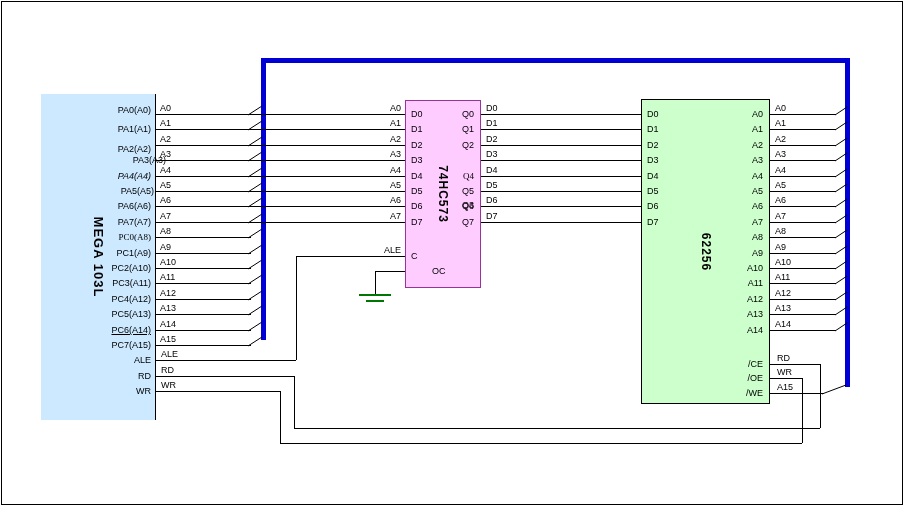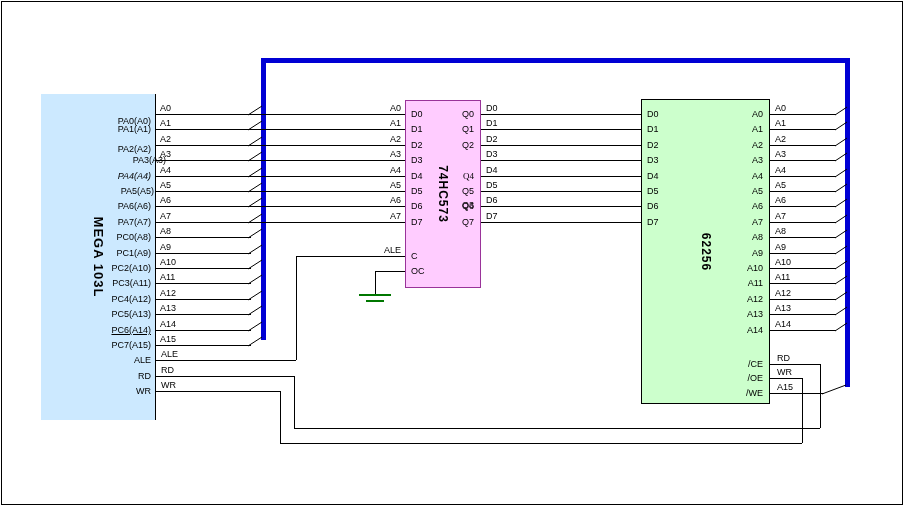--- a/index.html
+++ b/index.html
@@ -134,29 +134,29 @@
     <span class="net-label" style="left: 160px; top: 195px;">A6</span>
     <span class="net-label" style="left: 160px; top: 211px;">A7</span>
     <span class="net-label" style="left: 160px; top: 226px;">A8</span>
     <span class="net-label" style="left: 160px; top: 242px;">A9</span>
     <span class="net-label" style="left: 160px; top: 257px;">A10</span>
     <span class="net-label" style="left: 160px; top: 272px;">A11</span>
     <span class="net-label" style="left: 160px; top: 288px;">A12</span>
     <span class="net-label" style="left: 160px; top: 303px;">A13</span>
     <span class="net-label" style="left: 160px; top: 319px;">A14</span>
     <span class="net-label" style="left: 160px; top: 334px;">A15</span>
-    <span class="pin-label ra" style="left: 91px; top: 116px; width: 60px;">PA0(A0)</span>
+    <span class="pin-label ra" style="left: 91px; top: 105px; width: 60px;">PA0(A0)</span>
     <span class="pin-label ra" style="left: 91px; top: 124px; width: 60px;">PA1(A1)</span>
     <span class="pin-label ra" style="left: 91px; top: 144px; width: 60px;">PA2(A2)</span>
     <span class="pin-label ra" style="left: 106px; top: 155px; width: 60px;">PA3(A3)</span>
     <span class="pin-label ra" style="left: 91px; top: 171px; width: 60px; font-style: italic;">PA4(A4)</span>
     <span class="pin-label ra" style="left: 94px; top: 186px; width: 60px;">PA5(A5)</span>
     <span class="pin-label ra" style="left: 91px; top: 201px; width: 60px;">PA6(A6)</span>
     <span class="pin-label ra" style="left: 91px; top: 217px; width: 60px;">PA7(A7)</span>
-    <span class="pin-label ra" style="left: 91px; top: 232px; width: 60px;">PC0(A8)</span>
+    <span class="pin-label ra" style="left: 91px; top: 232px; width: 60px; font-family: Liberation Serif, serif;">PC0(A8)</span>
     <span class="pin-label ra" style="left: 91px; top: 248px; width: 60px;">PC1(A9)</span>
     <span class="pin-label ra" style="left: 91px; top: 263px; width: 60px;">PC2(A10)</span>
     <span class="pin-label ra" style="left: 91px; top: 278px; width: 60px;">PC3(A11)</span>
     <span class="pin-label ra" style="left: 91px; top: 294px; width: 60px;">PC4(A12)</span>
     <span class="pin-label ra" style="left: 91px; top: 309px; width: 60px;">PC5(A13)</span>
     <span class="pin-label ra" style="left: 91px; top: 325px; width: 60px; text-decoration: underline;">PC6(A14)</span>
     <span class="pin-label ra" style="left: 91px; top: 340px; width: 60px;">PC7(A15)</span>
     <span class="pin-label ra" style="left: 91px; top: 355px; width: 60px;">ALE</span>
     <span class="pin-label ra" style="left: 91px; top: 371px; width: 60px;">RD</span>
     <span class="pin-label ra" style="left: 91px; top: 386px; width: 60px;">WR</span>
@@ -173,21 +173,21 @@
     <span class="pin-label" style="left: 411px; top: 217px;">D7</span>
     <span class="pin-label ra" style="left: 434px; top: 109px; width: 40px;">Q0</span>
     <span class="pin-label ra" style="left: 434px; top: 124px; width: 40px;">Q1</span>
     <span class="pin-label ra" style="left: 434px; top: 140px; width: 40px;">Q2</span>
     <span class="pin-label ra" style="left: 434px; top: 164px; width: 40px; margin-top: 36px;">Q3</span>
     <span class="pin-label ra" style="left: 434px; top: 171px; width: 40px; font-family: Liberation Serif, serif;">Q4</span>
     <span class="pin-label ra" style="left: 434px; top: 186px; width: 40px;">Q5</span>
     <span class="pin-label ra" style="left: 434px; top: 201px; width: 40px;">Q6</span>
     <span class="pin-label ra" style="left: 434px; top: 217px; width: 40px;">Q7</span>
     <span class="pin-label" style="left: 411px; top: 251px;">C</span>
-    <span class="pin-label" style="left: 411px; top: 266px;">OC</span>
+    <span class="pin-label" style="left: 432px; top: 266px;">OC</span>
     <span class="net-label ra" style="left: 361px; top: 103px; width: 40px;">A0</span>
     <span class="net-label ra" style="left: 361px; top: 118px; width: 40px;">A1</span>
     <span class="net-label ra" style="left: 361px; top: 134px; width: 40px;">A2</span>
     <span class="net-label ra" style="left: 361px; top: 149px; width: 40px;">A3</span>
     <span class="net-label ra" style="left: 361px; top: 165px; width: 40px;">A4</span>
     <span class="net-label ra" style="left: 361px; top: 180px; width: 40px;">A5</span>
     <span class="net-label ra" style="left: 361px; top: 195px; width: 40px;">A6</span>
     <span class="net-label ra" style="left: 361px; top: 211px; width: 40px;">A7</span>
     <span class="net-label ra" style="left: 361px; top: 245px; width: 40px;">ALE</span>
     <span class="net-label" style="left: 486px; top: 103px;">D0</span>

